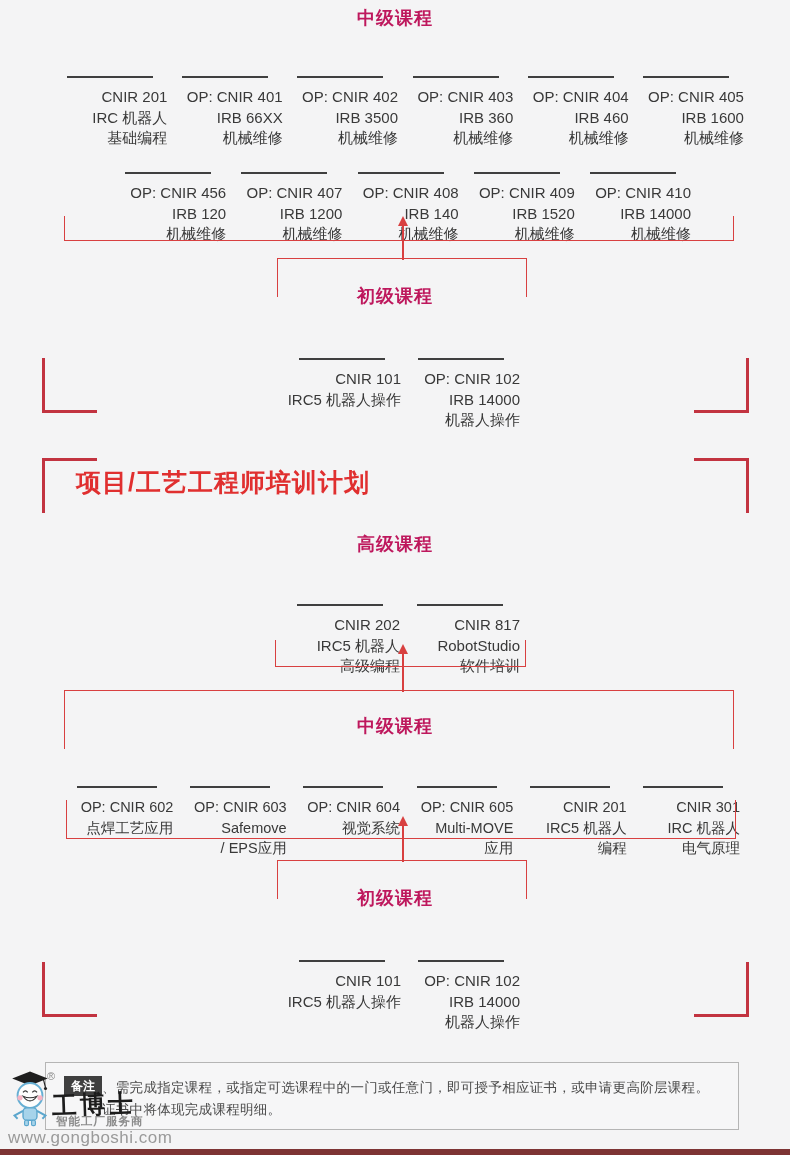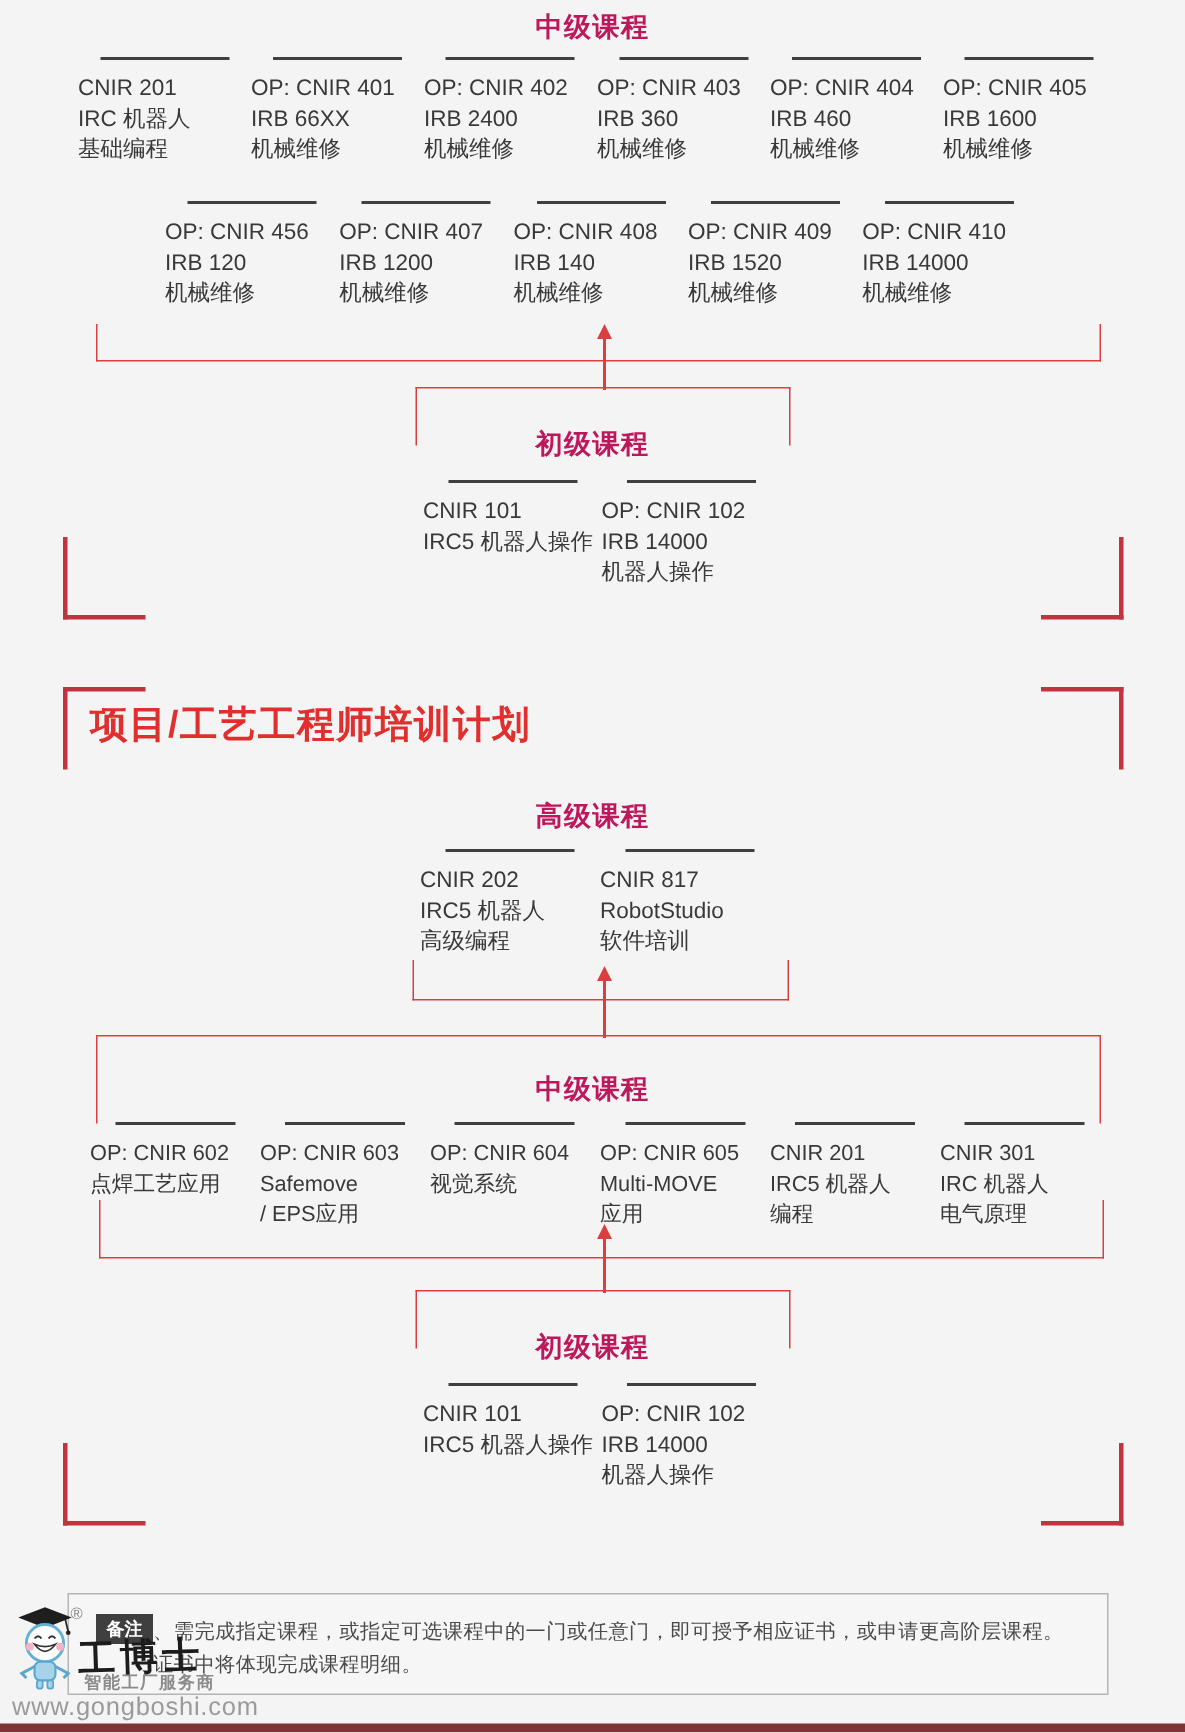--- a/index.html
+++ b/index.html
@@ -1,37 +1,37 @@
 <!DOCTYPE html>
 <html><head>
 <meta charset="utf-8">
 <style>
   html,body{margin:0;padding:0;background:#e9e9ea;}
   .page{position:relative;width:790px;height:1155px;background:#f4f4f5;overflow:hidden;
         font-family:"Liberation Sans","DejaVu Sans",sans-serif;}
   .red-title{position:absolute;left:0;right:0;text-align:center;color:#be185d;
              font-size:18px;font-weight:bold;letter-spacing:1px;}
   .course-row{position:absolute;display:flex;}
-  .course{flex:1;text-align:left;}
+  .course{flex:1;text-align:right;margin-top:38px;}
   .rule{display:block;width:86px;height:0;border-top:2px solid #3f3f3f;margin:0 auto 9px auto;}
   .ctext{white-space:pre-line;font-size:15px;line-height:20.5px;color:#393939;}
   .narrow .rule{width:80px;}
   .narrow .ctext{font-size:14.5px;}
   .bracket{position:absolute;border:0 solid #d84040;}
   .b-up{border-left-width:1px;border-right-width:1px;border-bottom-width:1px;}   
   .b-down{border-left-width:1px;border-right-width:1px;border-top-width:1px;}    
   .shaft{position:absolute;width:2px;background:#d84040;}
   .ahead{position:absolute;width:0;height:0;border-left:5px solid transparent;
          border-right:5px solid transparent;border-bottom:10px solid #d84040;}
   .corner{position:absolute;width:52px;height:52px;}
   .c-bl{border-left:3px solid #c23340;border-bottom:3px solid #c23340;}
   .c-br{border-right:3px solid #c23340;border-bottom:3px solid #c23340;}
   .c-tl{border-left:3px solid #c23340;border-top:3px solid #c23340;}
   .c-tr{border-right:3px solid #c23340;border-top:3px solid #c23340;}
-  .main-title{position:absolute;left:60px;top:466px;color:#e02f2f;font-size:25px;
+  .main-title{position:absolute;left:76px;top:466px;color:#e02f2f;font-size:25px;
               font-weight:bold;letter-spacing:1px;}
   .note-box{position:absolute;left:45px;top:1062px;width:694px;height:68px;
             border:1px solid #b5b5b5;background:#f6f6f7;box-sizing:border-box;}
   .note-badge{position:absolute;left:18px;top:13px;background:#3f3f3f;color:#ffffff;
               font-size:12px;font-weight:bold;padding:2px 7px;line-height:16px;}
   .note-text{position:absolute;left:56px;top:14px;font-size:13.5px;line-height:22px;
              color:#4a4a4a;letter-spacing:0.3px;}
   .wm{position:absolute;}
   .wm-reg{left:47px;top:1070px;font-size:11px;color:#8a8a8a;}
   .wm-brand{left:52px;top:1088px;font-size:25px;font-weight:900;color:#1c1c1c;
@@ -57,21 +57,21 @@
       </div>
     <div class="course">
         <span class="rule"></span>
         <div class="ctext">OP: CNIR 401
 IRB 66XX
 机械维修</div>
       </div>
     <div class="course">
         <span class="rule"></span>
         <div class="ctext">OP: CNIR 402
-IRB 2400
+IRB 3500
 机械维修</div>
       </div>
     <div class="course">
         <span class="rule"></span>
         <div class="ctext">OP: CNIR 403
 IRB 360
 机械维修</div>
       </div>
     <div class="course">
         <span class="rule"></span>

